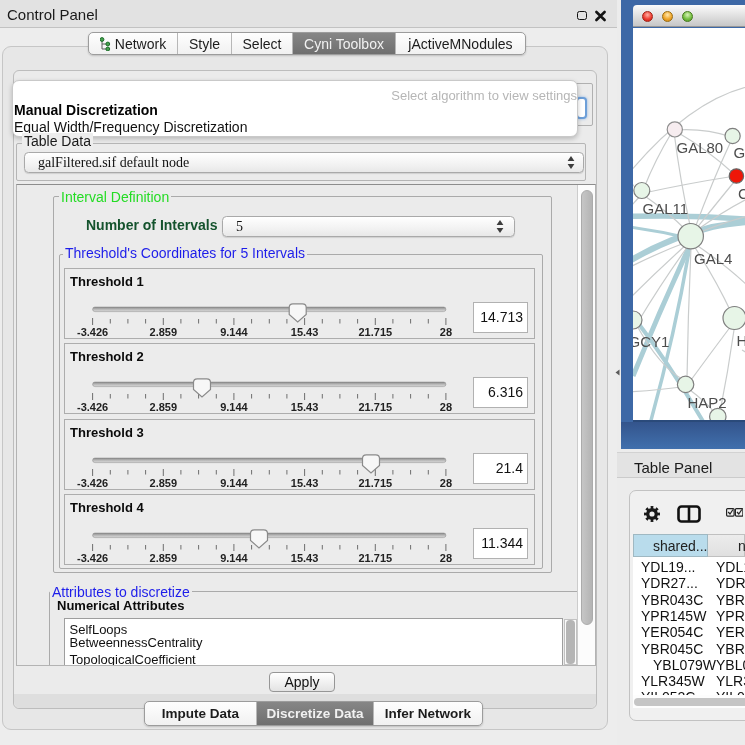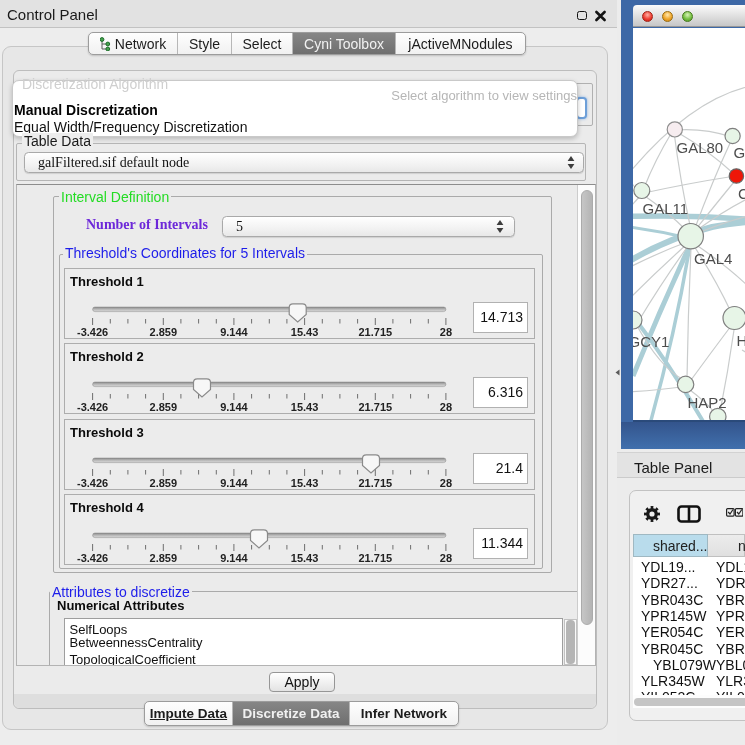--- a/index.html
+++ b/index.html
@@ -92,21 +92,20 @@
           <circle cx="7.8" cy="12" r="1.9" fill="#46a14e" stroke="#1f6e2c"></circle>
         </svg>
       Network</div>
     <div class="seg" style="width:54px;">Style</div>
     <div class="seg" style="width:61px;">Select</div>
     <div class="seg sel" style="width:103px;">Cyni Toolbox</div>
     <div class="seg" style="width:129px;">jActiveMNodules</div>
   </div>
 
   <div class="grp" style="left:16px; top:83px; width:577px; height:43px; border-color:#b0b0b0; background:#ebebeb;"></div>
-  <div id="ghostlabel">Discretization Algorithm</div>
   <div id="combofrag"></div>
   <div id="popup">
     <div class="ph">Select algorithm to view settings</div>
     <div class="i1">Manual Discretization</div>
     <div class="i2">Equal Width/Frequency Discretization</div>
   </div>
 
   <div class="grp" style="left:16px; top:143px; width:570px; height:38px; border-color:#b5b5b5;"></div>
   <div class="grplabel" style="left:22px; top:133px; color:#1a1a1a; background:#ededed;">Table Data</div>
   <div class="combo" style="left:24px; top:152px; width:560px; height:21px;">
@@ -115,21 +114,21 @@
         <path d="M4 0 L7.4 5 H0.6 Z" fill="#3d3d3d"></path>
         <path d="M4 13 L7.4 8 H0.6 Z" fill="#3d3d3d"></path>
       </svg>
   </div>
 
   <div id="viewport">
 
     <div class="grp" style="left:36px; top:11px; width:499px; height:377px;"></div>
     <div class="grplabel" style="left:42px; top:4px; color:#24dc24;">Interval Definition</div>
 
-    <div style="position:absolute; left:69px; top:32px; font-size:14px; font-weight:bold; color:#6d28d9;font-family:Liberation Serif, serif;">Number of Intervals</div>
+    <div style="position:absolute; left:69px; top:32px; font-size:14px; font-weight:bold; color:#14532d;">Number of Intervals</div>
     <div class="combo" style="left:205px; top:31px; width:293px; height:21px;">
       <span class="txt">5</span>
       <svg class="arrows" style="right:10px;" width="8" height="13" viewBox="0 0 8 13">
           <path d="M4 0 L7.4 5 H0.6 Z" fill="#3d3d3d"></path>
           <path d="M4 13 L7.4 8 H0.6 Z" fill="#3d3d3d"></path>
         </svg>
     </div>
 
     <div class="grp" style="left:42px; top:69px; width:484px; height:315px;"></div>
     <div class="grplabel" style="left:46px; top:60px; color:#1d1dea;">Threshold's Coordinates for 5 Intervals</div>
@@ -223,21 +222,21 @@
 
     <div id="vsb">
         <div class="thumb"></div>
       </div>
   </div>
 
   <div id="applybtn">Apply</div>
   <div id="strip2"></div>
 
   <div class="tabbar" id="bottabs">
-    <div class="seg" style="width:88px;text-decoration:underline;">Impute Data</div>
+    <div class="seg" style="width:112px;">Impute Data</div>
     <div class="seg sel" style="width:117px;">Discretize Data</div>
     <div class="seg" style="width:108px;">Infer Network</div>
   </div>
 </div>
 
 <svg style="position:absolute;left:615px;top:369px;" width="5" height="7" viewBox="0 0 5 7">
     <path d="M4.5 0.5 L4.5 6.5 L0.5 3.5 Z" fill="#5a5a5a"></path>
   </svg>
 
 <div id="netwin">

